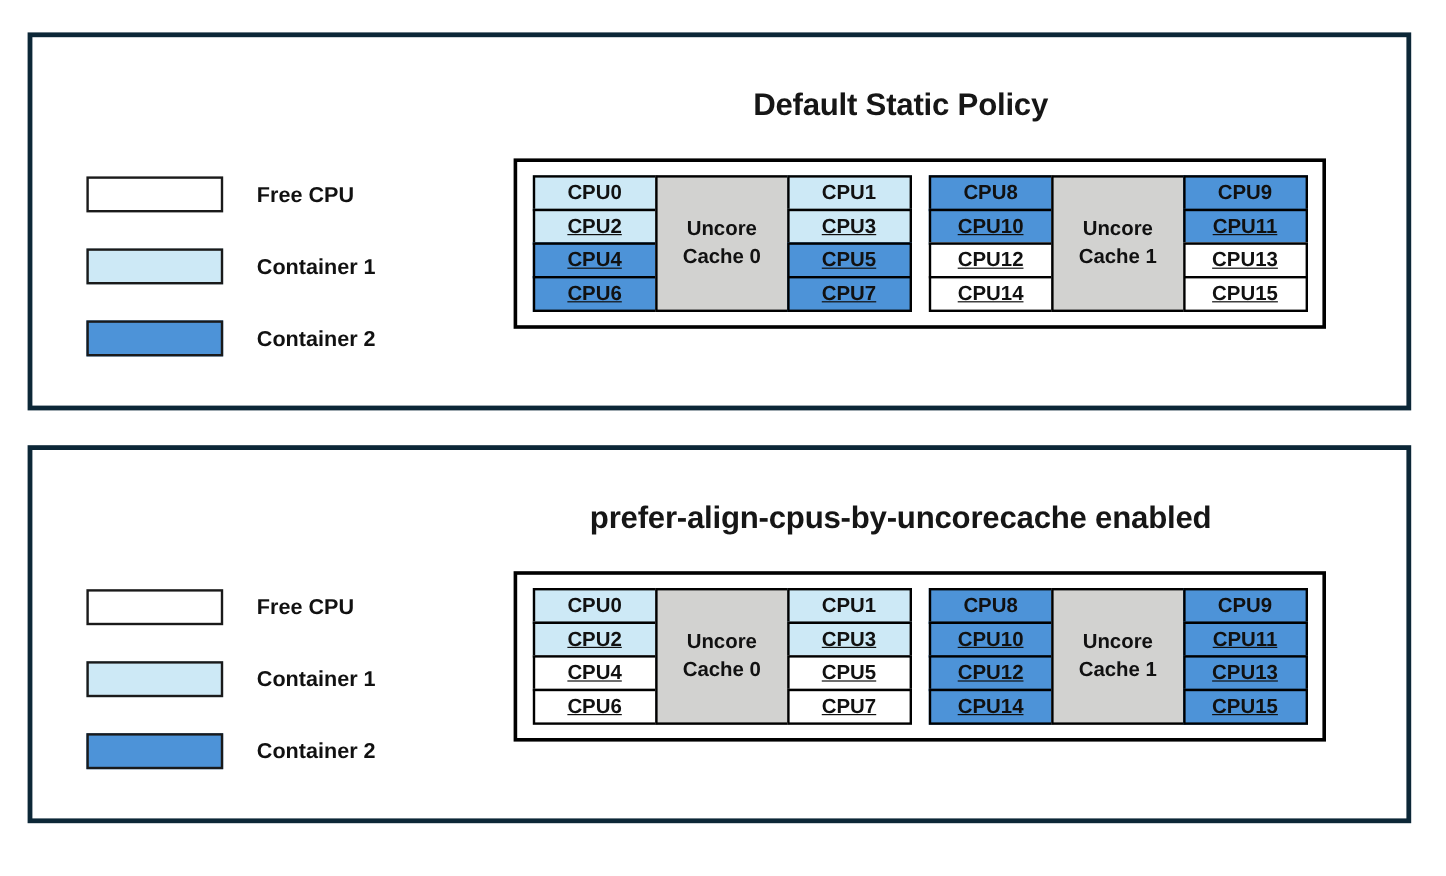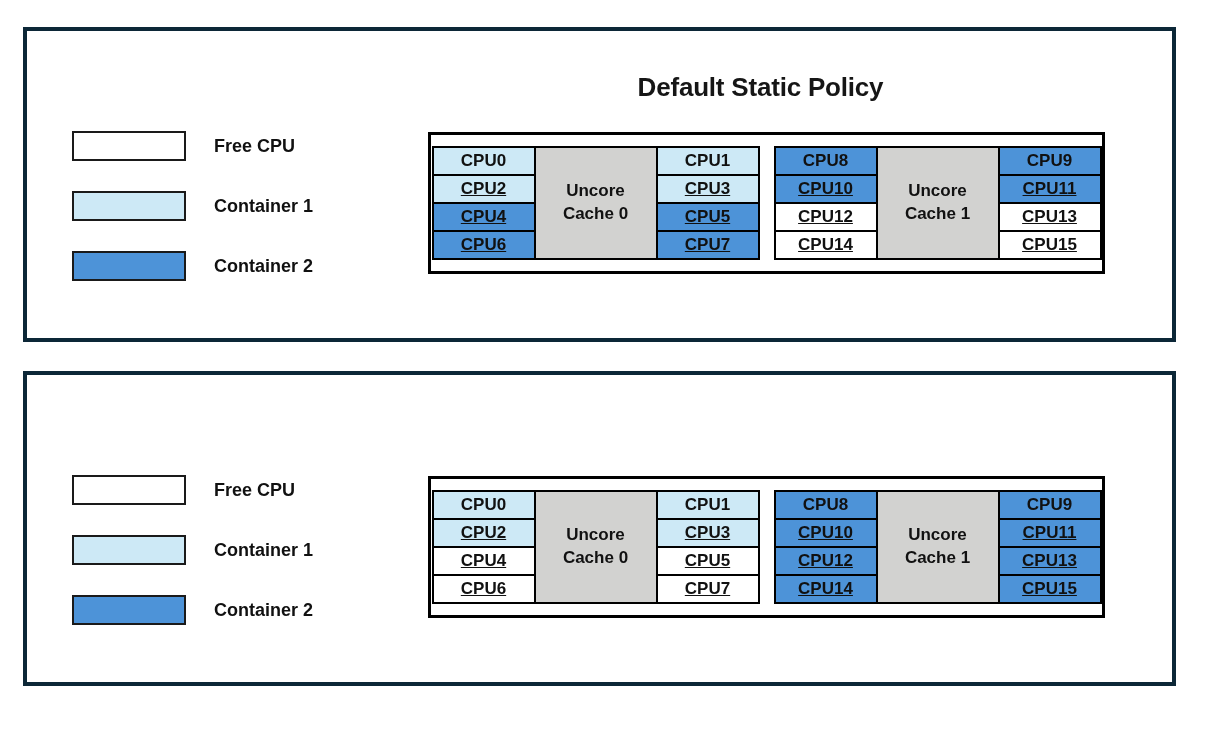--- a/index.html
+++ b/index.html
@@ -23,34 +23,34 @@
     width: 1145px;
     height: 307px;
     border: 4px solid var(--c-panel_border, #0c2737);
     background: #ffffff;
   }
   .panel.top { top: 27px; }
   .panel.bottom { top: 371px; }
 
   .panel-title {
     position: absolute;
-    left: 395px;
+    left: 385px;
     top: 41px;
     width: 677px;
     text-align: center;
     font-size: 26px;
     letter-spacing: -0.2px;
     color: #161616;
     white-space: nowrap;
   }
 
   .legend {
     position: absolute;
     left: 45px;
-    top: 100px;
+    top: 116px;
     display: flex;
     flex-direction: column;
     gap: 30px;
   }
   .legend-row {
     display: flex;
     align-items: center;
     height: 30px;
   }
   .legend-swatch {
@@ -92,21 +92,21 @@
     border: 2px solid #000000;
     display: flex;
     align-items: center;
     justify-content: center;
     font-size: 17px;
     background: #ffffff;
   }
   .cell + .cell { margin-top: -2px; text-decoration: underline; }
   .uncore {
     box-sizing: border-box;
-    width: 124px;
+    width: 112px;
     margin-left: -2px;
     margin-right: -2px;
     background: var(--c-uncore_bg, #d2d2d0);
     border: 2px solid #000000;
     display: flex;
     align-items: center;
     justify-content: center;
     text-align: center;
     font-size: 17px;
     line-height: 1.35;
@@ -170,20 +170,21 @@
           <div class="cell state-container2">CPU9</div>
           <div class="cell state-container2">CPU11</div>
           <div class="cell state-free">CPU13</div>
           <div class="cell state-free">CPU15</div>
         </div>
       </div>
     </div>
   </div>
 
   <div class="panel bottom">
+    <div class="panel-title">prefer-align-cpus-by-uncorecache enabled</div>
 
     <div class="legend">
       <div class="legend-row">
         <div class="legend-swatch state-free"></div>
         <div class="legend-label">Free CPU</div>
       </div>
       <div class="legend-row">
         <div class="legend-swatch state-container1"></div>
         <div class="legend-label">Container 1</div>
       </div>

